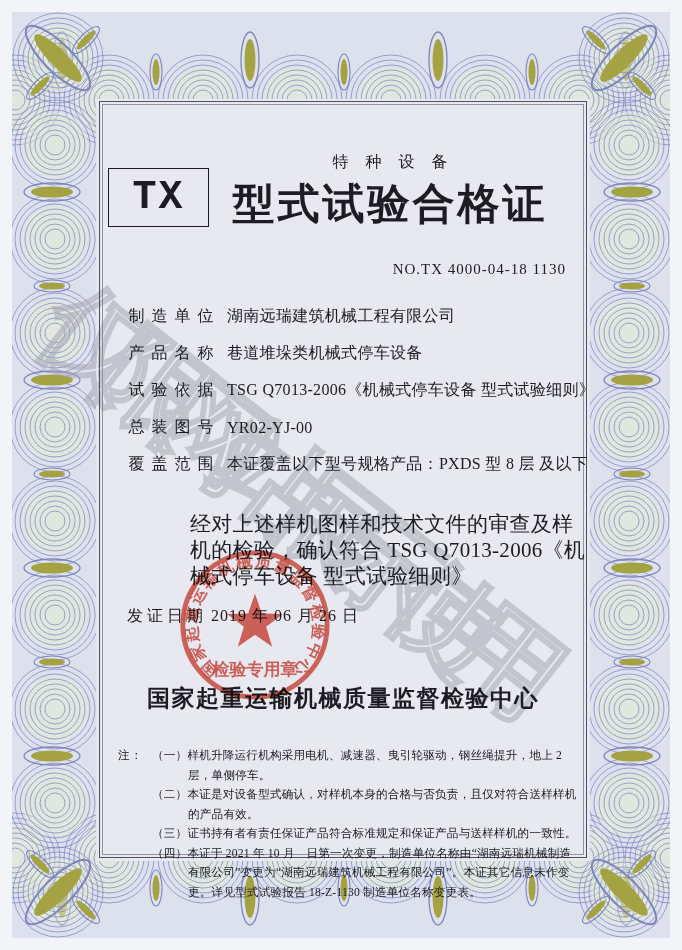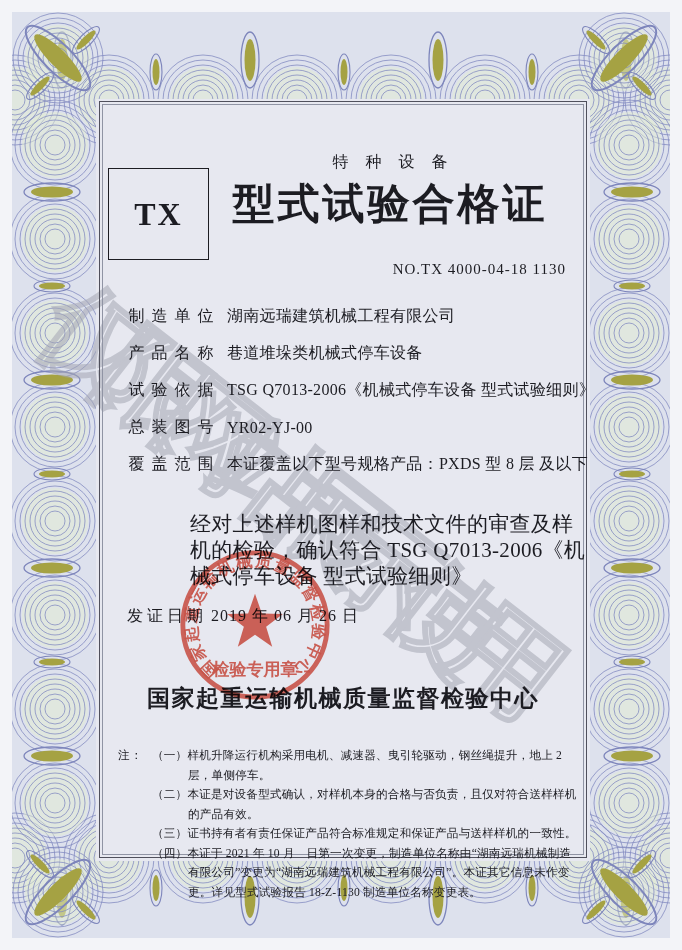--- a/index.html
+++ b/index.html
@@ -18,23 +18,23 @@
   #watermark{
     left:88px;top:268px;z-index:2;transform:rotate(38deg);transform-origin:0 0;
     font-size:108px;font-weight:bold;letter-spacing:-34px;white-space:nowrap;
     color:transparent;-webkit-text-stroke:2.5px #a4a7b3;opacity:.55;line-height:1;
   }
   
   #frame{left:99px;top:101px;width:488px;height:757px;border:1.4px solid #50505c;z-index:3;}
   #frame:after{content:"";position:absolute;left:2px;top:2px;right:2px;bottom:2px;border:1px solid #9094a4;}
   .content{z-index:4;}
   
-  #tx-box{left:108px;top:168px;width:101px;height:92px;border:1.6px solid #1c1c22;
+  #tx-box{left:108px;top:168px;width:101px;height:59px;border:1.6px solid #1c1c22;
     display:flex;align-items:center;justify-content:center;
-    font-size:32px;font-weight:bold;letter-spacing:2px;}
+    font-size:40px;font-weight:bold;letter-spacing:2px;font-family:Liberation Mono, monospace;}
   
   #title-area{left:214px;top:152px;width:352px;text-align:center;}
   #title-small{font-size:16px;letter-spacing:17px;text-indent:17px;font-weight:500;}
   #title-main{font-size:42px;font-weight:bold;letter-spacing:3px;margin-top:3px;white-space:nowrap;}
   #cert-no{left:214px;top:261px;width:352px;text-align:right;font-size:15px;letter-spacing:1px;}
   
   #fields{left:122px;top:298px;width:450px;}
   .row{height:37px;display:flex;align-items:center;font-size:16px;white-space:nowrap;}
   .row .lab{letter-spacing:7px;width:105px;flex:0 0 105px;text-align:center;}
   .row .val{letter-spacing:.3px;}

